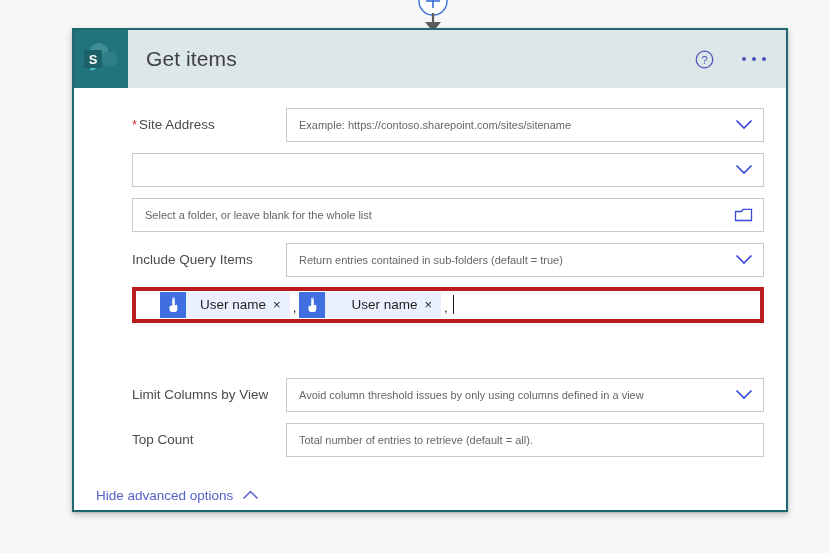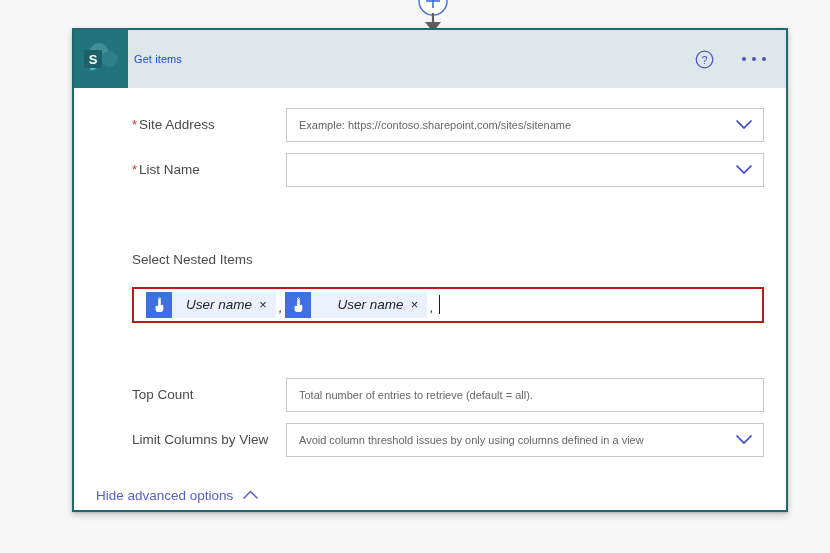--- a/index.html
+++ b/index.html
@@ -47,23 +47,23 @@
   }
   #sp-logo-tile {
     width: 54px;
     height: 58px;
     background: #21747b;
     flex: 0 0 54px;
     position: relative;
   }
   #sp-logo-tile svg { position: absolute; left: 8px; top: 12px; }
   #card-title {
-    font-size: 11px;
-    color: #1d4ed8;
-    margin-left: 6px;
+    font-size: 21px;
+    color: #404040;
+    margin-left: 18px;
     letter-spacing: .1px;
   }
   #header-actions {
     position: absolute;
     right: 16px;
     top: 0;
     height: 58px;
     display: flex;
     align-items: center;
     gap: 24px;
@@ -126,24 +126,23 @@
   .ctrl-icon {
     margin-left: auto;
     line-height: 0;
     flex: 0 0 auto;
     padding-left: 8px;
     cursor: pointer;
   }
 
   
   .field-control.focused {
-    border: 2px solid #b91c1c;
-    padding: 0 8px 0 12px;
+    border: 4px solid #b91c1c;
+    padding: 0 8px 0 24px;
     height: 36px;
-    font-style: italic;
   }
   #token-wrap {
     display: flex;
     align-items: center;
     height: 100%;
   }
   .token {
     display: flex;
     align-items: center;
     background: #eaf0fd;
@@ -253,37 +252,50 @@
         <span class="placeholder">Example: https://contoso.sharepoint.com/sites/sitename</span>
         <span class="ctrl-icon">
           <svg width="18" height="11" viewBox="0 0 18 11">
               <polyline points="1.5,1.5 9,9 16.5,1.5" fill="none" stroke="#3a4ad8" stroke-width="1.7"></polyline>
             </svg>
         </span>
       </div>
     </div>
 
     <div class="form-row">
-      <div class="field-label">
-        <span class="req-star">*</span><span>List Name</span>
-      </div>
       <div class="field-control">
         <span class="ctrl-icon">
           <svg width="18" height="11" viewBox="0 0 18 11">
               <polyline points="1.5,1.5 9,9 16.5,1.5" fill="none" stroke="#3a4ad8" stroke-width="1.7"></polyline>
             </svg>
         </span>
       </div>
     </div>
 
     <div class="form-row">
-    </div>
-
-    <div class="form-row">
-      <div class="field-label">Select Nested Items</div>
+      <div class="field-control">
+        <span class="placeholder">Select a folder, or leave blank for the whole list</span>
+        <span class="ctrl-icon">
+          <svg width="19" height="16" viewBox="0 0 19 16">
+            <path d="M1.5,4.5 h6 l1.6,-2.2 h8.4 v11.2 h-16 z" fill="none" stroke="#3a4ad8" stroke-width="1.3"></path>
+          </svg>
+        </span>
+      </div>
+    </div>
+
+    <div class="form-row">
+      <div class="field-label">Include Query Items</div>
+      <div class="field-control">
+        <span class="placeholder">Return entries contained in sub-folders (default = true)</span>
+        <span class="ctrl-icon">
+          <svg width="18" height="11" viewBox="0 0 18 11">
+              <polyline points="1.5,1.5 9,9 16.5,1.5" fill="none" stroke="#3a4ad8" stroke-width="1.7"></polyline>
+            </svg>
+        </span>
+      </div>
     </div>
 
     <div class="form-row">
       <div class="field-control focused">
         <div id="token-wrap">
 
           <span class="token">
             <span class="token-icon">
               <svg width="15" height="16" viewBox="0 0 15 16">
                 <path d="M6.2,8.6 V3.2 a1.3,1.3 0 0 1 2.6,0 V8.2
@@ -318,35 +330,35 @@
           <span class="token-sep">,</span>
           <span id="caret"></span>
         </div>
       </div>
     </div>
 
     <div class="form-row">
     </div>
 
     <div class="form-row">
-      <div class="field-label">Top Count</div>
-      <div class="field-control">
-        <span class="placeholder">Total number of entries to retrieve (default = all).</span>
-      </div>
-    </div>
-
-    <div class="form-row">
       <div class="field-label">Limit Columns by View</div>
       <div class="field-control">
         <span class="placeholder">Avoid column threshold issues by only using columns defined in a view</span>
         <span class="ctrl-icon">
           <svg width="18" height="11" viewBox="0 0 18 11">
               <polyline points="1.5,1.5 9,9 16.5,1.5" fill="none" stroke="#3a4ad8" stroke-width="1.7"></polyline>
             </svg>
         </span>
+      </div>
+    </div>
+
+    <div class="form-row">
+      <div class="field-label">Top Count</div>
+      <div class="field-control">
+        <span class="placeholder">Total number of entries to retrieve (default = all).</span>
       </div>
     </div>
 
   </div>
 
   
   <div id="advanced-toggle">
     <span id="advanced-toggle-label">Hide advanced options</span>
     <span>
       <svg width="17" height="10" viewBox="0 0 17 10">

